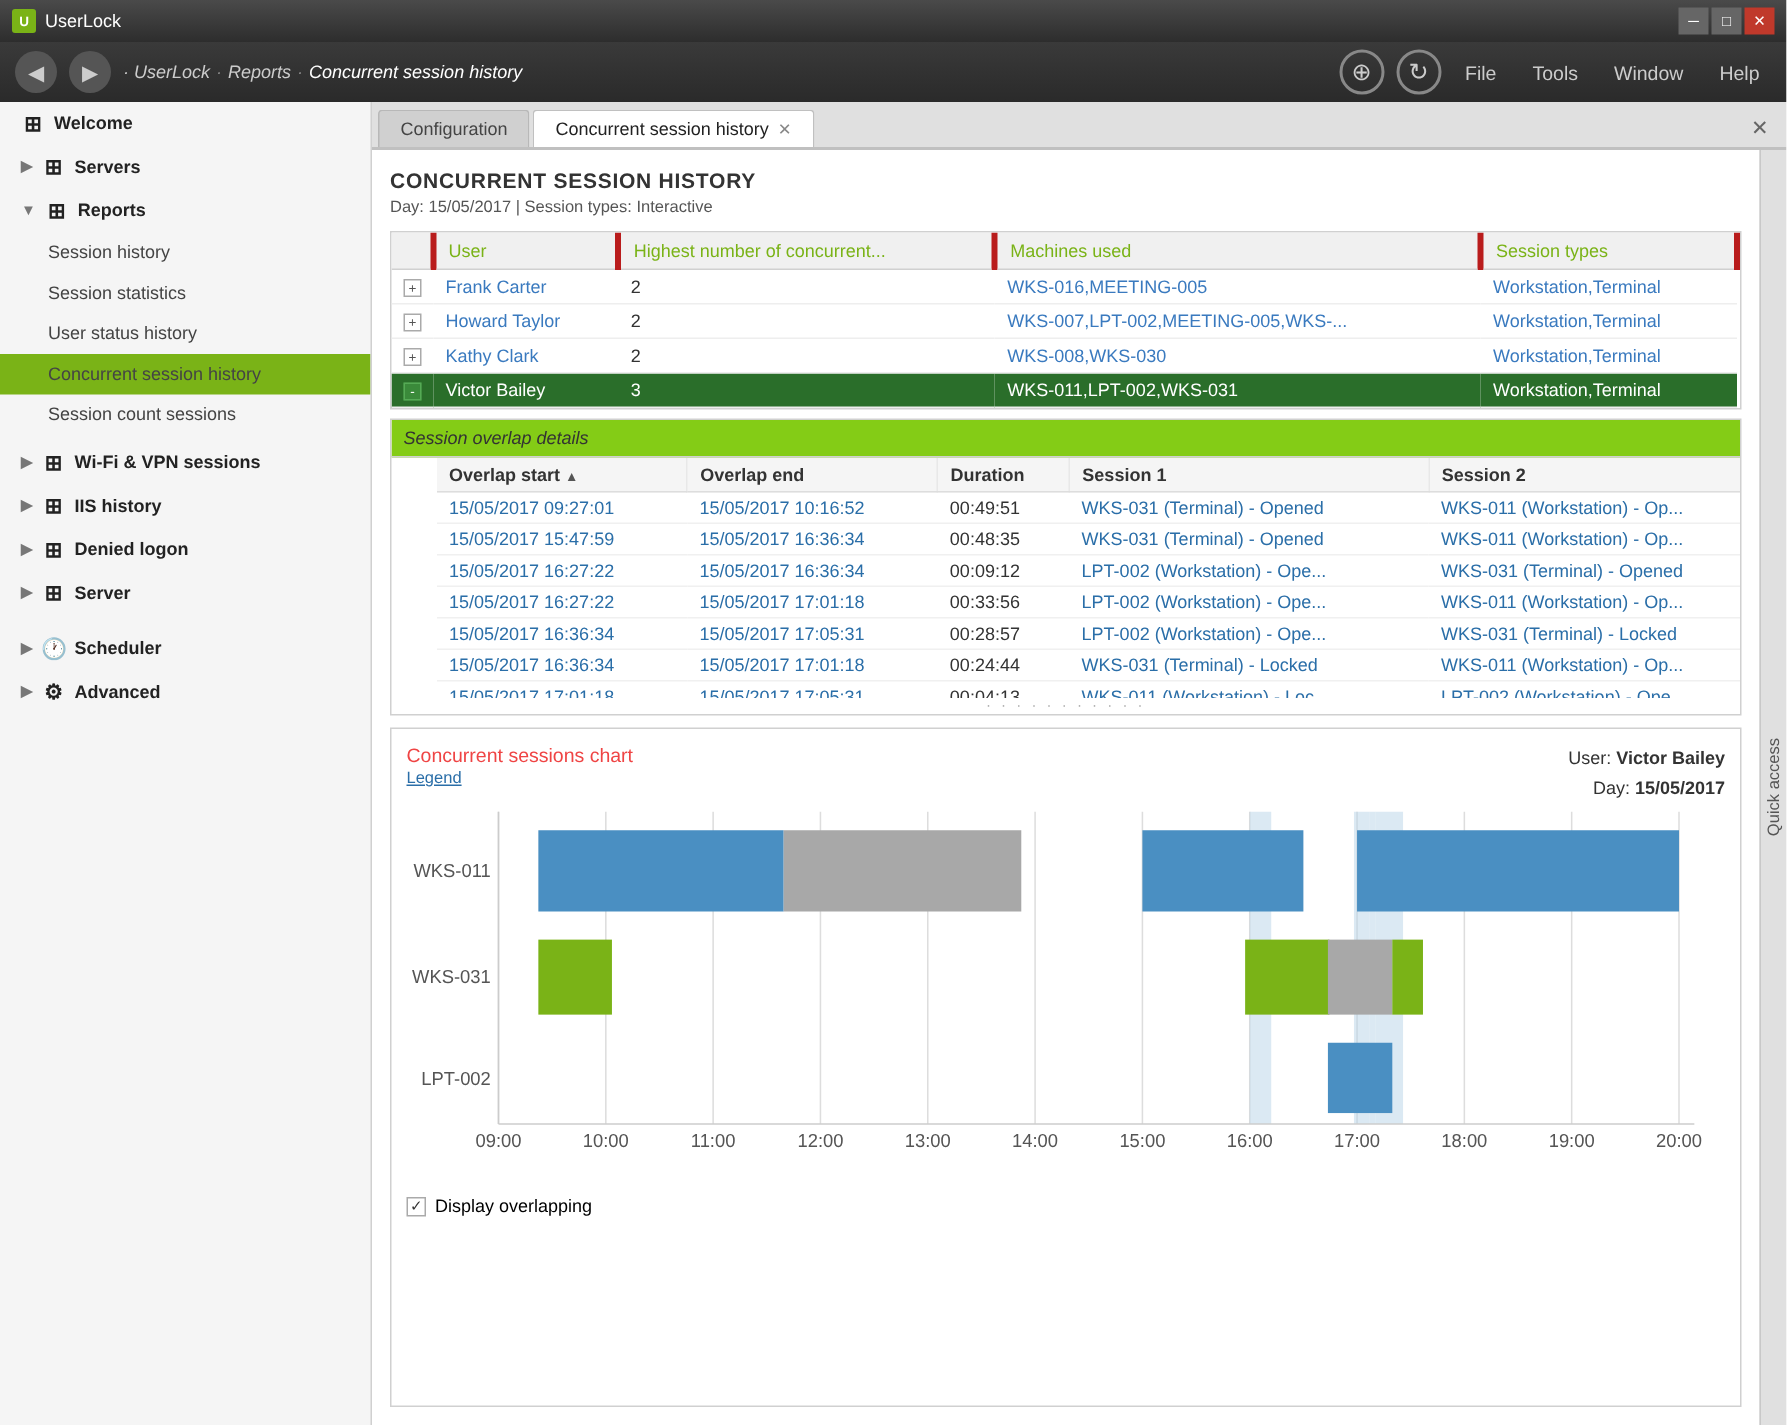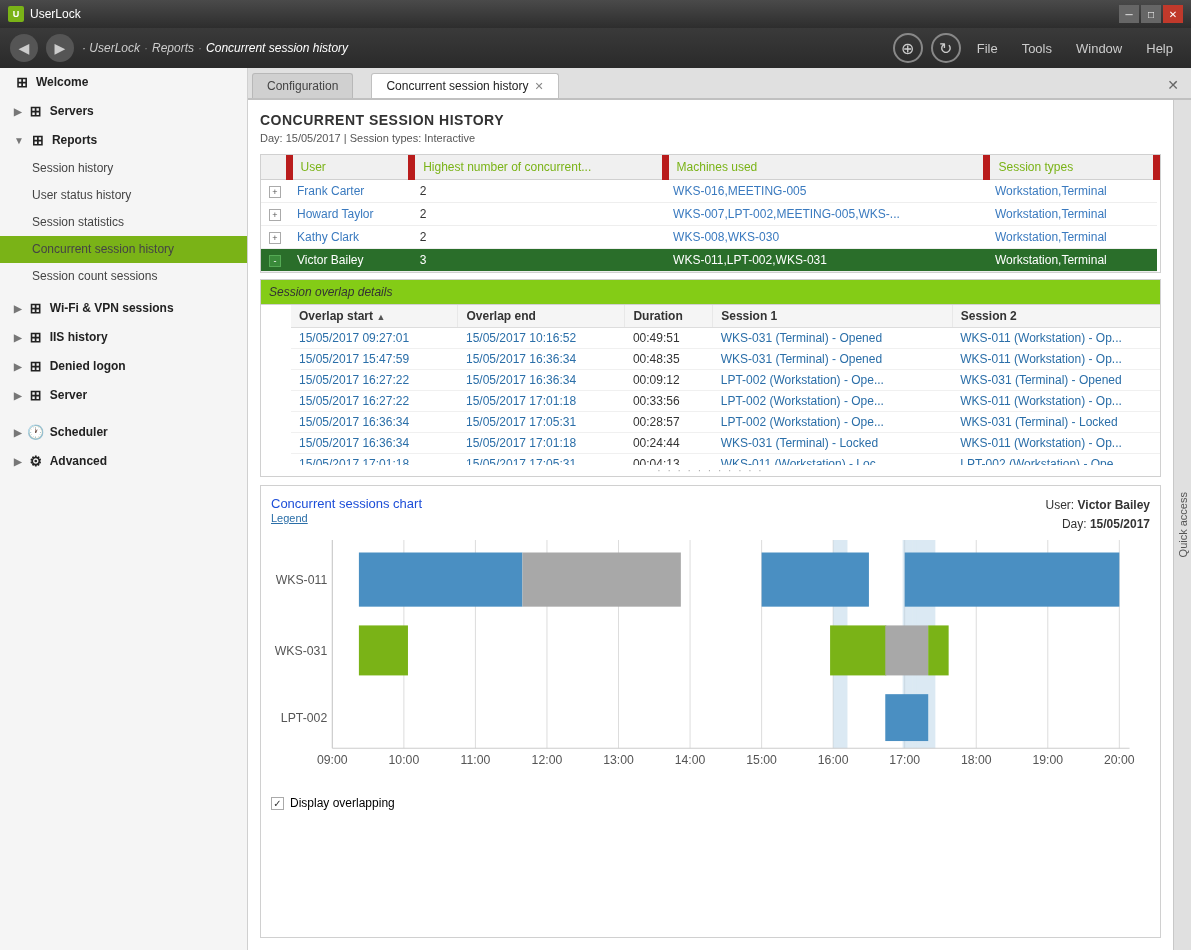--- a/index.html
+++ b/index.html
@@ -65,21 +65,21 @@
     .sidebar-icon { font-size: 14px; width: 16px; text-align: center; }
     .expand-arrow { font-size: 10px; color: #777; }
 
     
     .tab-bar {
       background: #e0e0e0;
       display: flex;
       align-items: flex-end;
       padding: 4px 4px 0 4px;
       border-bottom: 2px solid #c0c0c0;
-      gap: 18px;
+      gap: 2px;
     }
     .tab {
       padding: 5px 14px;
       background: #d0d0d0;
       border: 1px solid #b8b8b8;
       border-bottom: none;
       cursor: pointer;
       font-size: 12px;
       color: #444;
       display: flex;
@@ -111,21 +111,21 @@
 
     
     .data-table { width: 100%; border-collapse: collapse; font-size: 12px; }
     .data-table th {
       background: #f0f0f0;
       padding: 5px 8px;
       text-align: left;
       color: #7ab317;
       font-weight: 500;
       border-bottom: 1px solid #d0d0d0;
-      border-right: 7px solid #b91c1c;
+      border-right: 4px solid #b91c1c;
       cursor: pointer;
     }
     .data-table td {
       padding: 4px 8px;
       border-bottom: 1px solid #eee;
       color: #3a7abf;
       cursor: pointer;
     }
     .data-table tr.selected td { background: #2a6e2a; color: white; }
     .expand-cell { width: 20px; color: #888; }
@@ -172,21 +172,21 @@
     .overlap-table td.plain { color: #333; }
     .sort-arrow { font-size: 9px; color: #555; }
 
     
     .chart-section {
       border: 1px solid #d0d0d0;
       padding: 10px;
       flex: 1;
     }
     .chart-header { display: flex; justify-content: space-between; align-items: flex-start; margin-bottom: 4px; }
-    .chart-title { font-size: 13px; color: #1d4ed8; font-weight: 500; }
+    .chart-title { font-size: 13px; color: #ef4444; font-weight: 500; }
     .chart-info { text-align: right; font-size: 11px; color: #333; line-height: 1.6; }
     .chart-info .bold { font-weight: bold; color: #333; }
     .legend-link { color: #2a6ea8; text-decoration: underline; cursor: pointer; font-size: 11px; }
 
     
     .chart-area {
       position: relative;
       width: 100%;
       height: 250px;
       margin-top: 6px;
@@ -274,25 +274,25 @@
       <span class="expand-arrow">▼</span>
       <span class="sidebar-icon">⊞</span>
       <span>Reports</span>
     </div>
 
     <div class="sidebar-item sub">
       <span>Session history</span>
     </div>
 
     <div class="sidebar-item sub">
+      <span>Session statistics</span>
+    </div>
+
+    <div class="sidebar-item sub">
       <span>User status history</span>
-    </div>
-
-    <div class="sidebar-item sub">
-      <span>Session statistics</span>
     </div>
 
     <div class="sidebar-item sub active">
       <span>Concurrent session history</span>
     </div>
 
     <div class="sidebar-item sub">
       <span>Session count sessions</span>
     </div>
 

